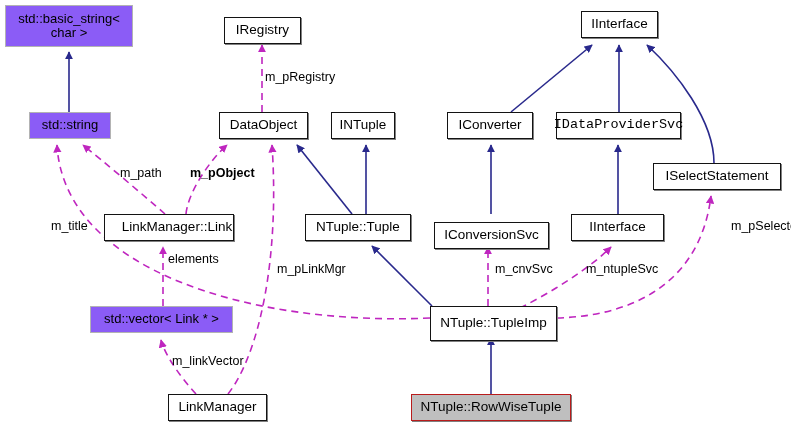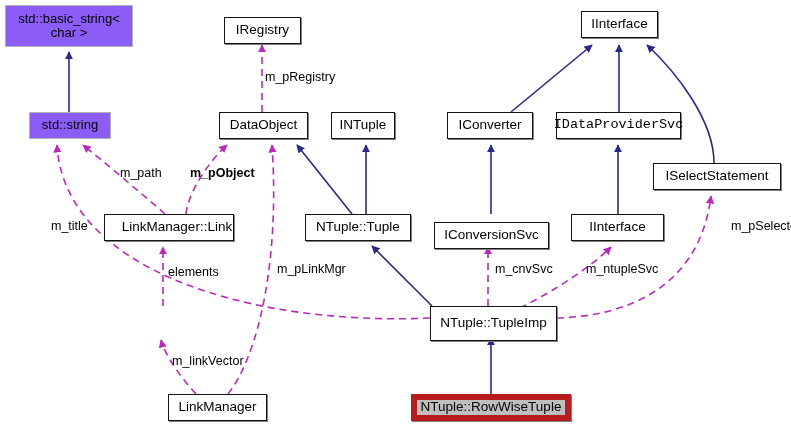--- a/index.html
+++ b/index.html
@@ -42,21 +42,21 @@
   
   .node.normal {
     border: 1px solid #131313;
     background: #ffffff;
     color: #000000;
     font-size: 13.5px;
     box-shadow: 1px 1px 0 0 #808080;
   }
   
   .node.focus {
-    border: 6px solid #b91c1c;
+    border: 1px solid #b91c1c;
     background: #bfbfbf;
     color: #000000;
     font-size: 13.5px;
     box-shadow: 1px 1px 0 0 #808080;
   }
   .edge-label {
     position: absolute;
     font-size: 12.5px;
     color: #000000;
     white-space: nowrap;
@@ -125,36 +125,37 @@
   <div class="node normal" style="left:653px;top:163px;width:128px;height:27px;">ISelectStatement</div>
 
   <div class="node normal" style="left:104px;top:214px;width:130px;height:27px;padding-left:16px;">LinkManager::Link</div>
 
   <div class="node normal" style="left:305px;top:214px;width:106px;height:27px;">NTuple::Tuple</div>
 
   <div class="node normal" style="left:434px;top:222px;width:115px;height:27px;">IConversionSvc</div>
 
   <div class="node normal" style="left:571px;top:214px;width:93px;height:27px;">IInterface</div>
 
+  <div class="node plain" style="left:90px;top:306px;width:143px;height:27px;">std::vector&lt; Link * &gt;</div>
 
   <div class="node normal" style="left:430px;top:306px;width:127px;height:35px;">NTuple::TupleImp</div>
 
   <div class="node normal" style="left:168px;top:394px;width:99px;height:27px;">LinkManager</div>
 
   <div class="node focus" style="left:411px;top:394px;width:160px;height:27px;">NTuple::RowWiseTuple</div>
 
   <div class="edge-label" style="left:265px;top:70px;">m_pRegistry</div>
 
   <div class="edge-label" style="left:120px;top:166px;">m_path</div>
 
   <div class="edge-label" style="left:190px;top:166px;font-weight:bold;">m_pObject</div>
 
   <div class="edge-label" style="left:51px;top:219px;">m_title</div>
 
-  <div class="edge-label" style="left:168px;top:265px;">elements</div>
+  <div class="edge-label" style="left:168px;top:252px;">elements</div>
 
   <div class="edge-label" style="left:277px;top:262px;">m_pLinkMgr</div>
 
   <div class="edge-label" style="left:495px;top:262px;">m_cnvSvc</div>
 
   <div class="edge-label" style="left:586px;top:262px;">m_ntupleSvc</div>
 
   <div class="edge-label" style="left:731px;top:219px;">m_pSelector</div>
 
   <div class="edge-label" style="left:172px;top:354px;">m_linkVector</div>

